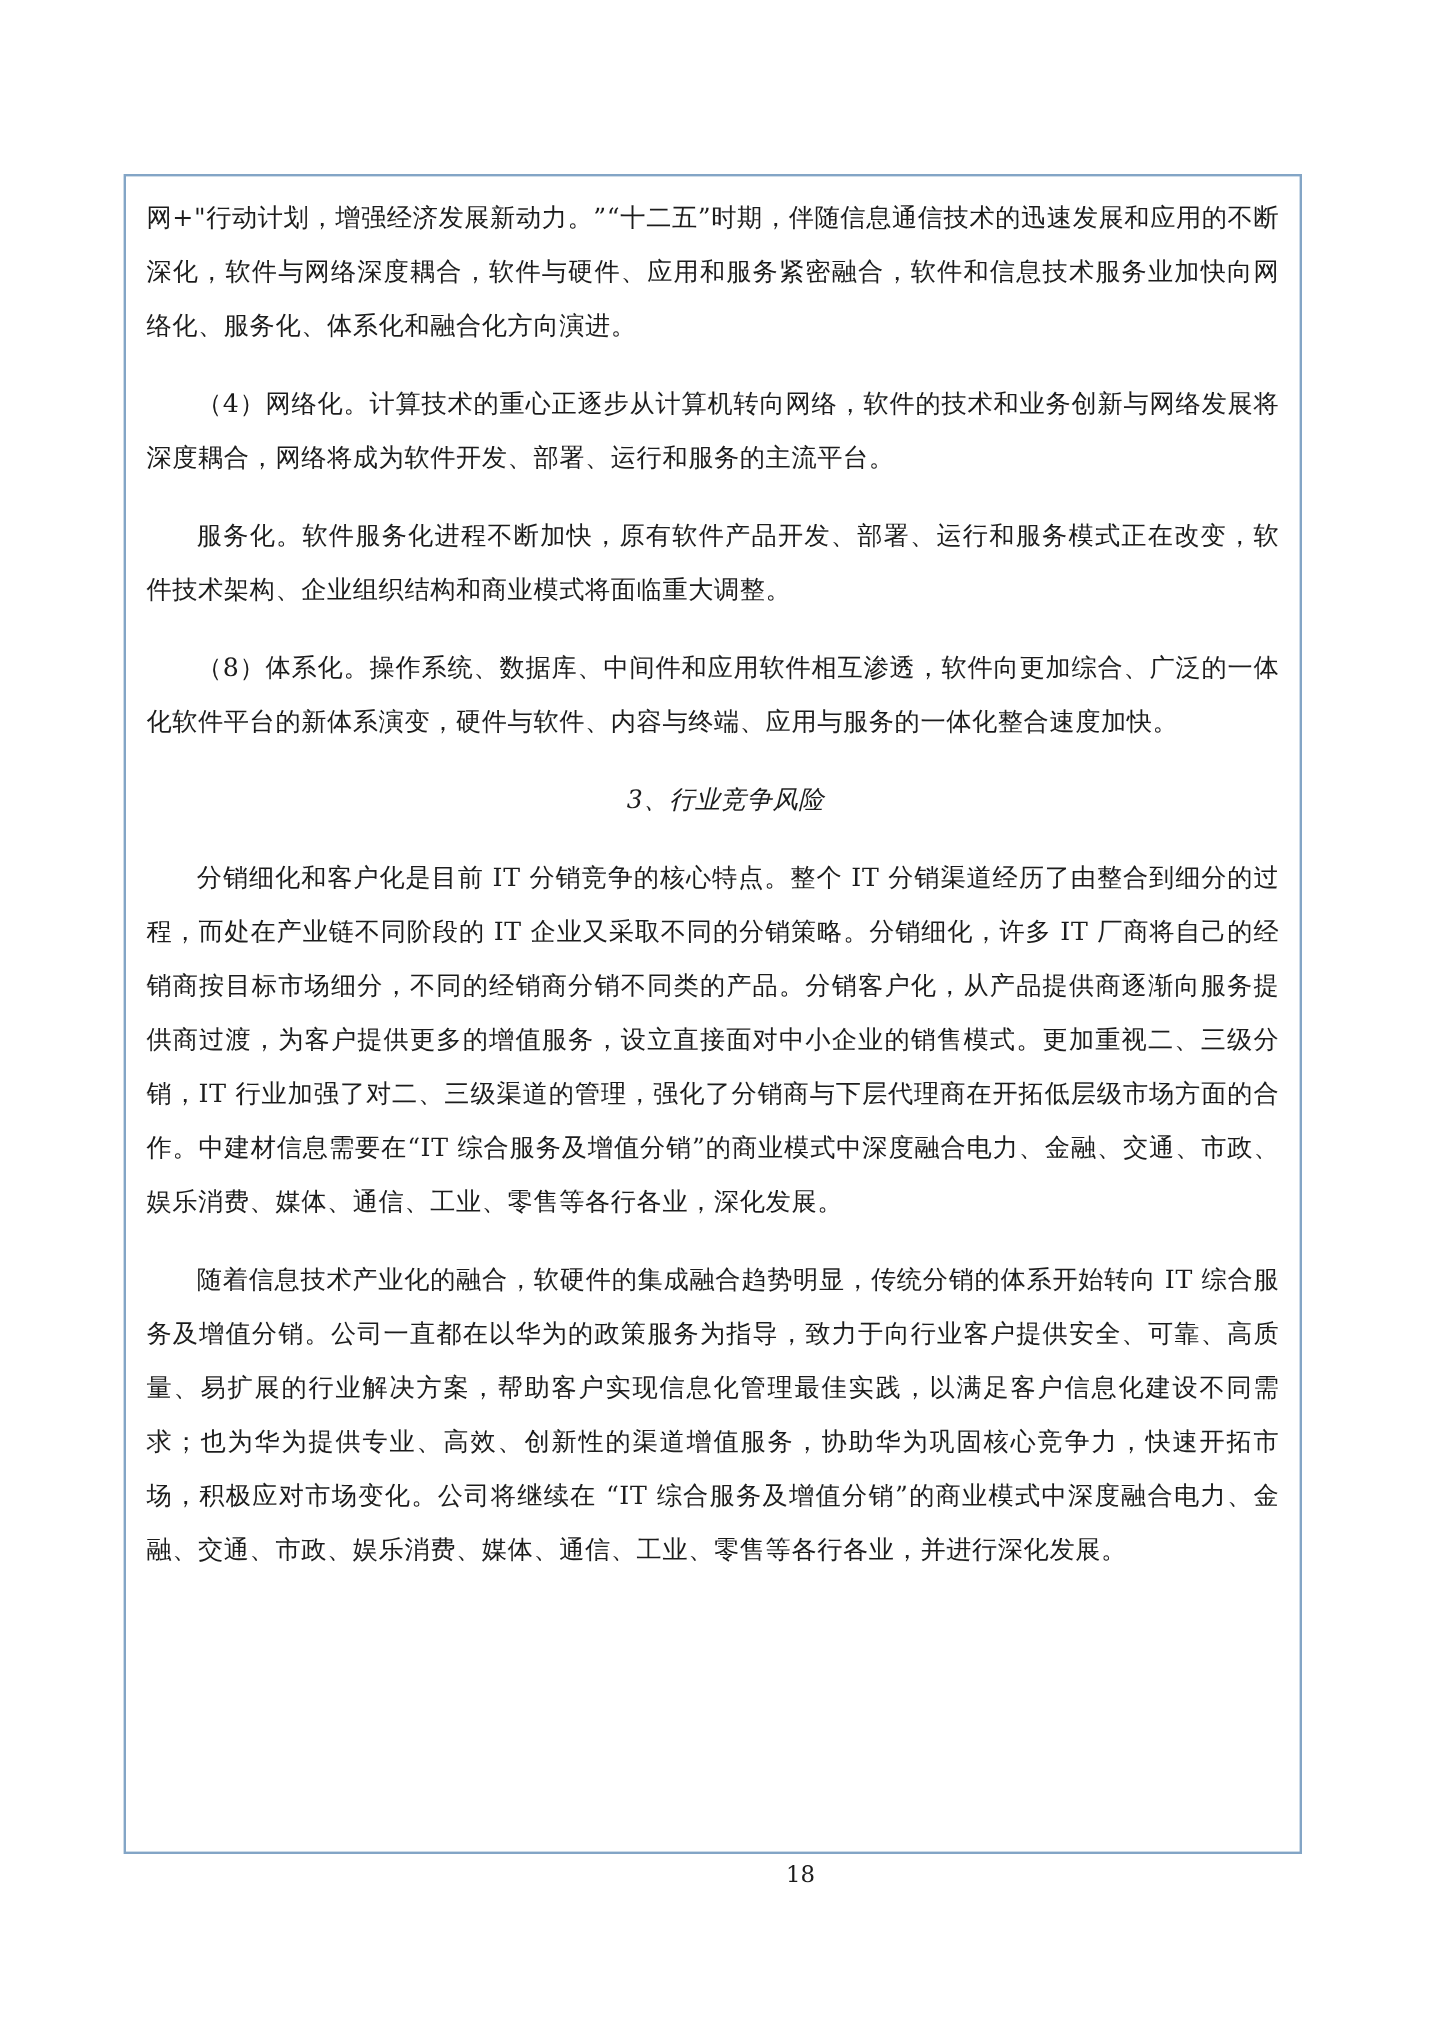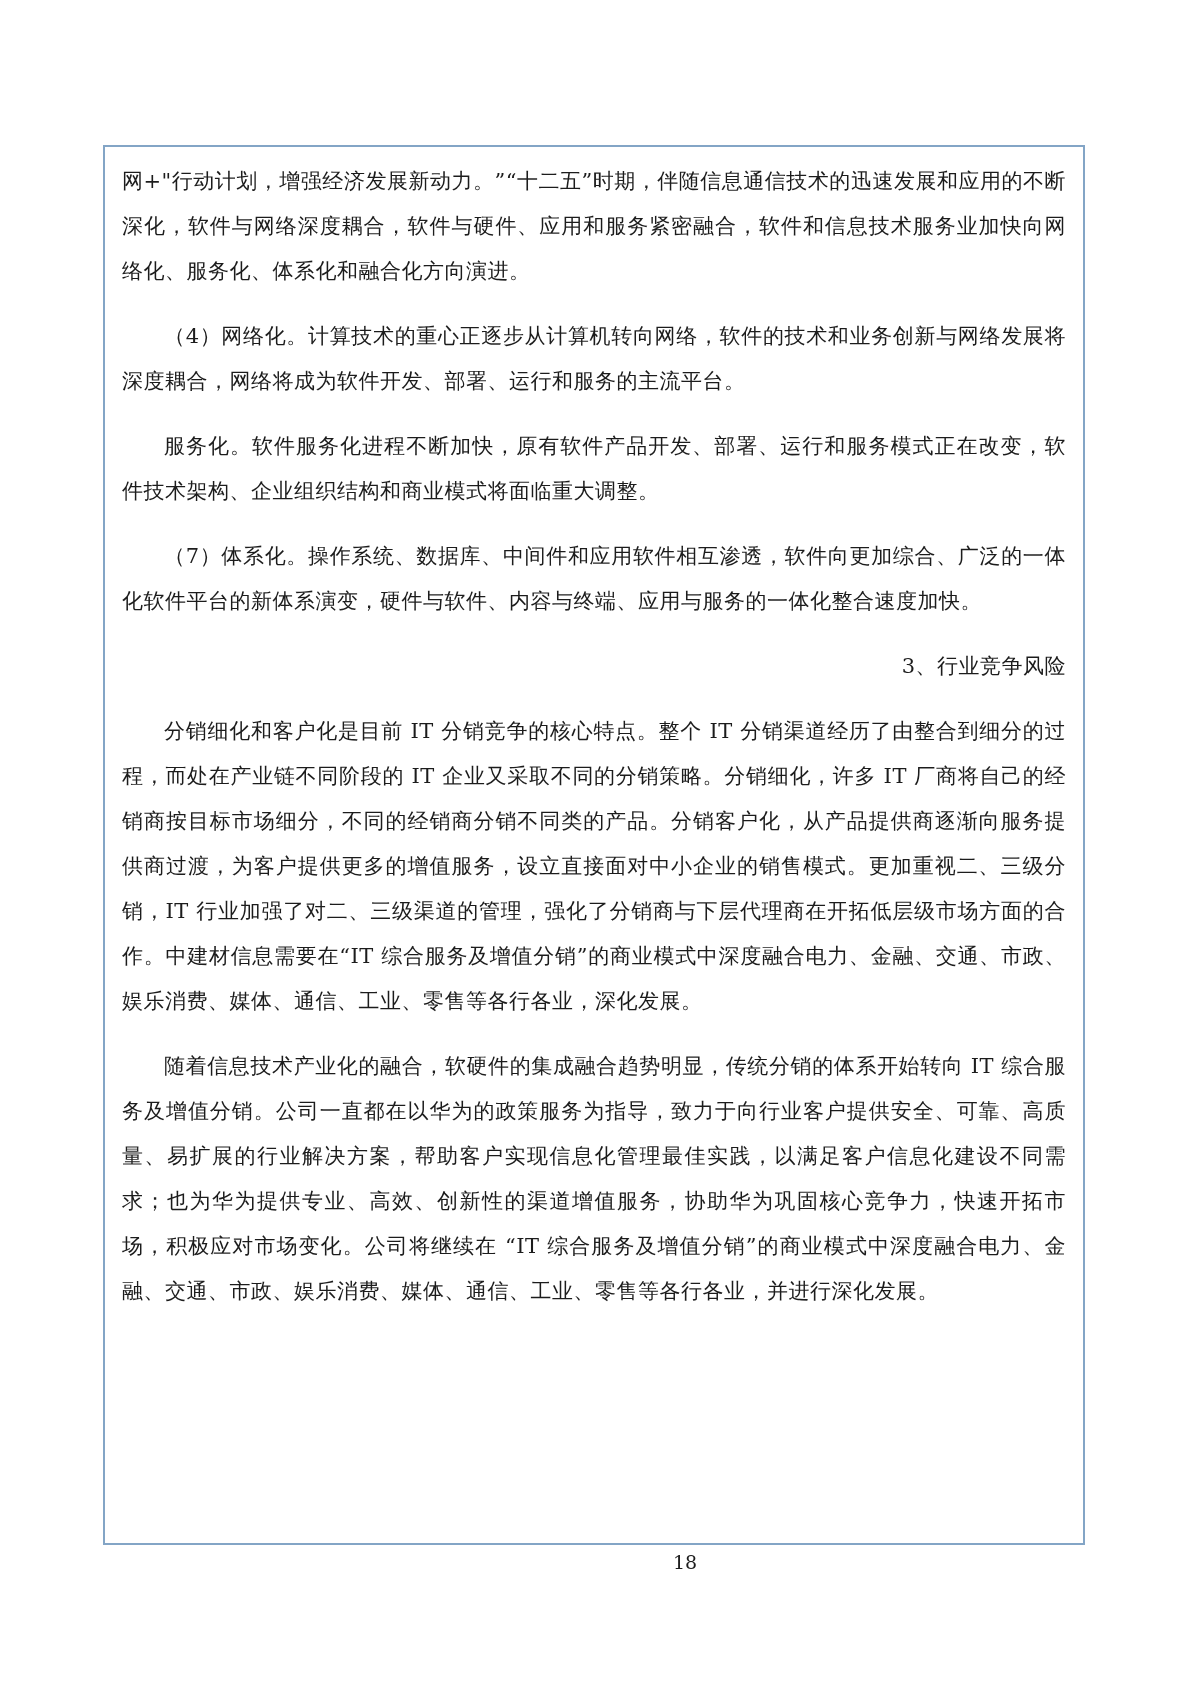--- a/index.html
+++ b/index.html
@@ -29,40 +29,40 @@
     margin: 0;
     font-size: 21px;
     line-height: 45px;
     color: #1c1c1c;
     text-align: justify;
     letter-spacing: 0.5px;
   }
   .doc-box p + p { margin-top: 20px; }
   .doc-box p.body { text-indent: 2em; }
   .doc-box p.body-noindent { text-indent: 0; }
-  .doc-box p.heading { text-indent: 1em; text-align: right; }
+  .doc-box p.heading { text-indent: 1em; text-align: center; font-style: italic; }
   .page-number {
     position: absolute;
     left: 655px;
     top: 1551px;
     width: 60px;
     font-size: 19px;
     color: #1c1c1c;
-    text-align: center;
+    text-align: left;
     font-family: "DejaVu Serif", "Liberation Serif", serif;
   }
 </style>
 </head>
 <body>
 
 <div class="doc-box">
   <div>
       <p class="body-noindent">网+"行动计划，增强经济发展新动力。”“十二五”时期，伴随信息通信技术的迅速发展和应用的不断深化，软件与网络深度耦合，软件与硬件、应用和服务紧密融合，软件和信息技术服务业加快向网络化、服务化、体系化和融合化方向演进。</p>
       <p class="body">（4）网络化。计算技术的重心正逐步从计算机转向网络，软件的技术和业务创新与网络发展将深度耦合，网络将成为软件开发、部署、运行和服务的主流平台。</p>
       <p class="body">服务化。软件服务化进程不断加快，原有软件产品开发、部署、运行和服务模式正在改变，软件技术架构、企业组织结构和商业模式将面临重大调整。</p>
-      <p class="body">（7）体系化。操作系统、数据库、中间件和应用软件相互渗透，软件向更加综合、广泛的一体化软件平台的新体系演变，硬件与软件、内容与终端、应用与服务的一体化整合速度加快。</p>
+      <p class="body">（8）体系化。操作系统、数据库、中间件和应用软件相互渗透，软件向更加综合、广泛的一体化软件平台的新体系演变，硬件与软件、内容与终端、应用与服务的一体化整合速度加快。</p>
       <p class="heading">3、行业竞争风险</p>
       <p class="body">分销细化和客户化是目前 IT 分销竞争的核心特点。整个 IT 分销渠道经历了由整合到细分的过程，而处在产业链不同阶段的 IT 企业又采取不同的分销策略。分销细化，许多 IT 厂商将自己的经销商按目标市场细分，不同的经销商分销不同类的产品。分销客户化，从产品提供商逐渐向服务提供商过渡，为客户提供更多的增值服务，设立直接面对中小企业的销售模式。更加重视二、三级分销，IT 行业加强了对二、三级渠道的管理，强化了分销商与下层代理商在开拓低层级市场方面的合作。中建材信息需要在“IT 综合服务及增值分销”的商业模式中深度融合电力、金融、交通、市政、娱乐消费、媒体、通信、工业、零售等各行各业，深化发展。</p>
       <p class="body">随着信息技术产业化的融合，软硬件的集成融合趋势明显，传统分销的体系开始转向 IT 综合服务及增值分销。公司一直都在以华为的政策服务为指导，致力于向行业客户提供安全、可靠、高质量、易扩展的行业解决方案，帮助客户实现信息化管理最佳实践，以满足客户信息化建设不同需求；也为华为提供专业、高效、创新性的渠道增值服务，协助华为巩固核心竞争力，快速开拓市场，积极应对市场变化。公司将继续在 “IT 综合服务及增值分销”的商业模式中深度融合电力、金融、交通、市政、娱乐消费、媒体、通信、工业、零售等各行各业，并进行深化发展。</p>
     </div>
 </div>
 
 <div class="page-number">18</div>
 
 </body></html>

